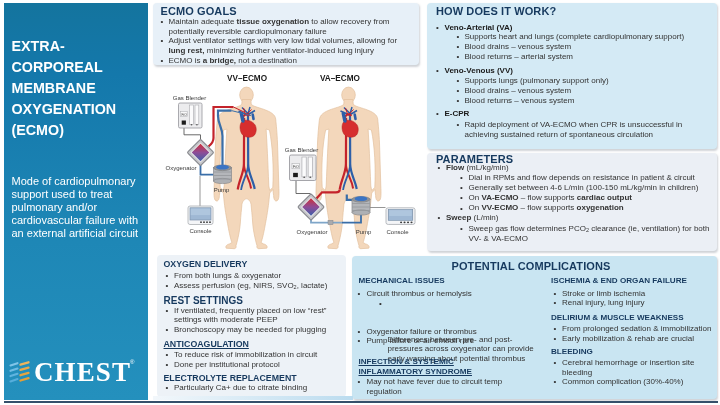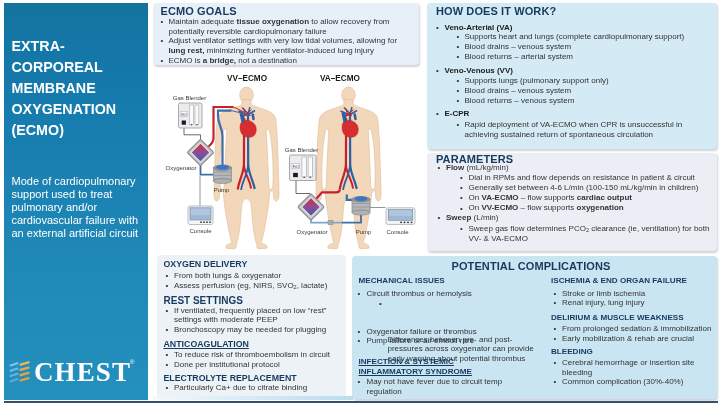--- a/index.html
+++ b/index.html
@@ -104,21 +104,21 @@
 <div class="t b" style="left:174px;top:270.7px;">From both lungs &amp; oxygenator</div>
 <div class="t b" style="left:165.5px;top:280.9px;">•</div>
 <div class="t b" style="left:174px;top:280.9px;">Assess perfusion (eg, NIRS, SVO<sub>2</sub>, lactate)</div>
 <div class="t h8" style="left:163.5px;top:294.8px;font-size:10px;">REST SETTINGS</div>
 <div class="t b" style="left:165.5px;top:305.6px;">•</div>
 <div class="t b" style="left:174px;top:305.6px;line-height:9.8px;">If ventilated, frequently placed on low “rest”<br>settings with moderate PEEP</div>
 <div class="t b" style="left:165.5px;top:325.2px;">•</div>
 <div class="t b" style="left:174px;top:325.2px;">Bronchoscopy may be needed for plugging</div>
 <div class="t h8" style="left:163.5px;top:339.1px;font-size:8.8px;text-decoration:underline;">ANTICOAGULATION</div>
 <div class="t b" style="left:165.5px;top:349.8px;">•</div>
-<div class="t b" style="left:174px;top:349.8px;">To reduce risk of thromboembolism in circuit</div>
+<div class="t b" style="left:174px;top:349.8px;">To reduce risk of immobilization in circuit</div>
 <div class="t b" style="left:165.5px;top:359.5px;">•</div>
 <div class="t b" style="left:174px;top:359.5px;text-align:center;">Done per institutional protocol</div>
 <div class="t h8" style="left:163.5px;top:372.6px;font-size:8.8px;">ELECTROLYTE REPLACEMENT</div>
 <div class="t b" style="left:165.5px;top:383.3px;">•</div>
 <div class="t b" style="left:174px;top:383.3px;">Particularly Ca+ due to citrate binding</div>
 <div style="position:absolute;left:152.5px;top:396px;width:200px;height:4px;background:linear-gradient(90deg,#F2F7FB,#BBDCEF);"></div>
 <div style="position:absolute;left:4px;top:400.8px;width:714px;height:2.4px;background:#35506B;"></div>
 <svg style="position:absolute;left:148px;top:70px;" width="279" height="186" viewBox="148 70 279 186" fill="none">
 <defs>
 <linearGradient id="oxg" x1="0" y1="0" x2="1" y2="1">

